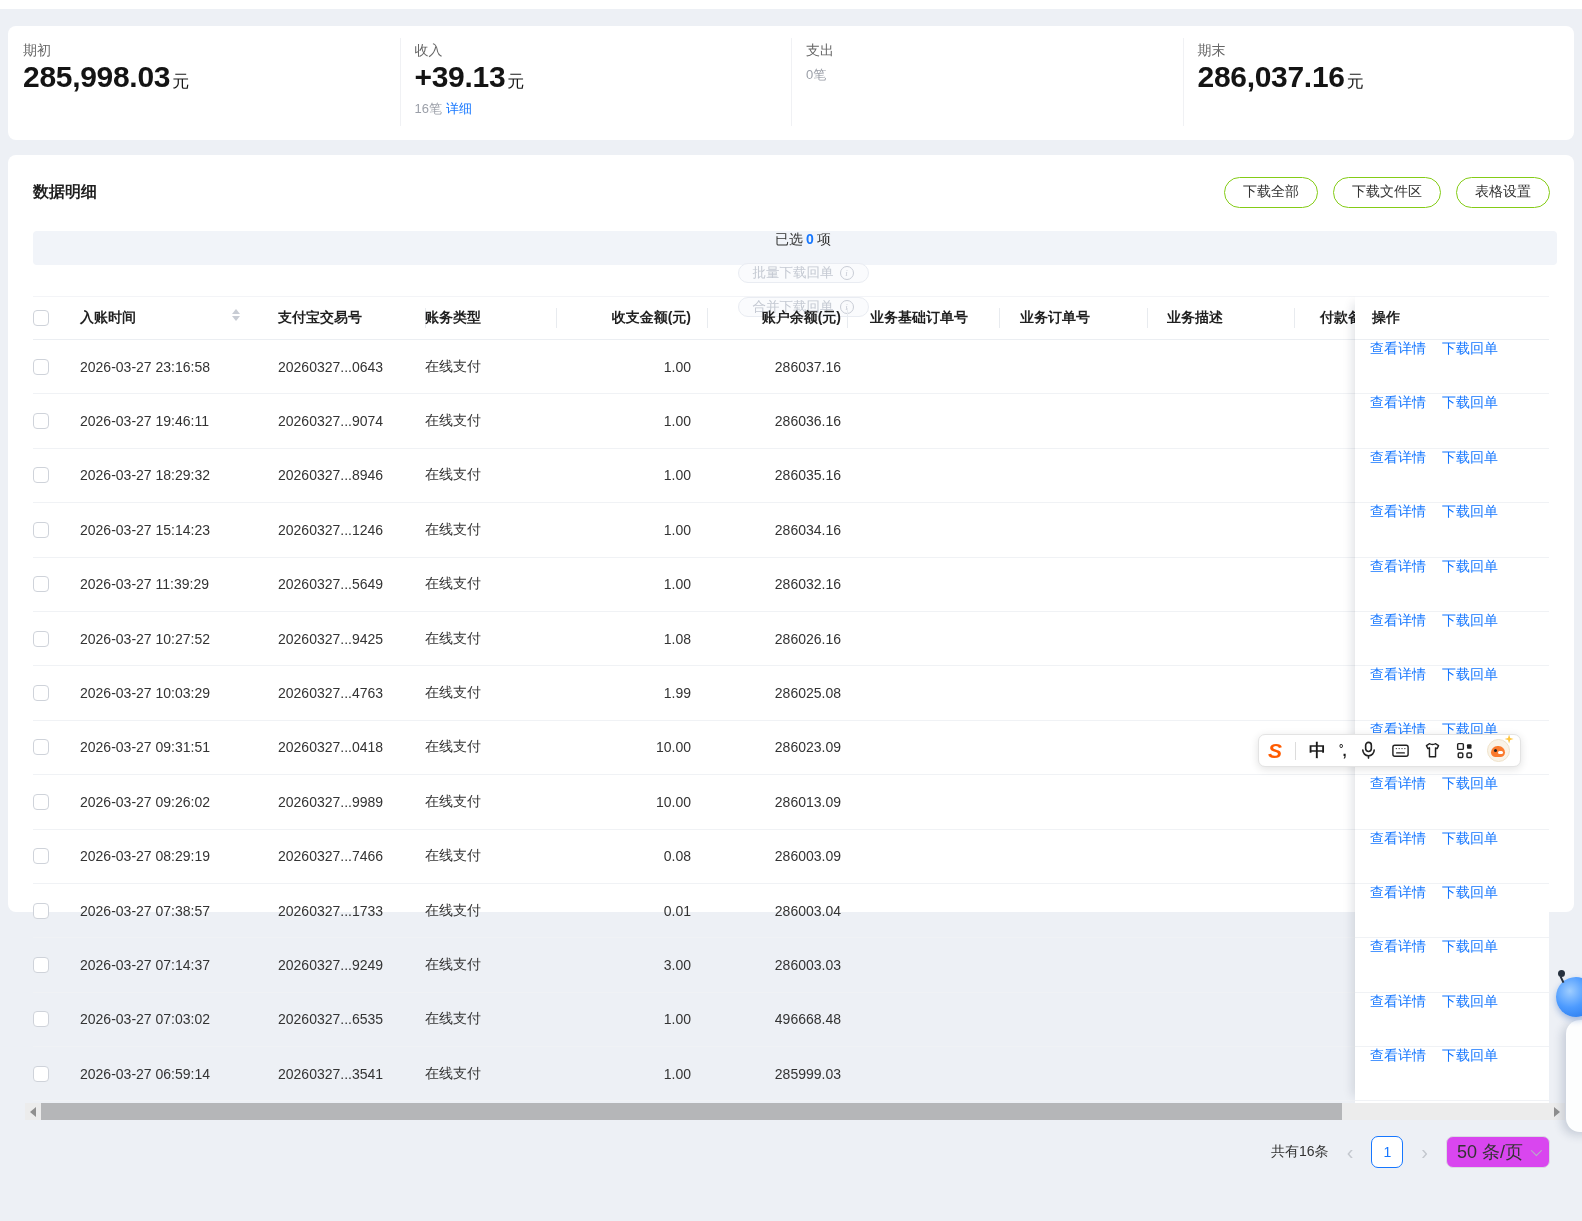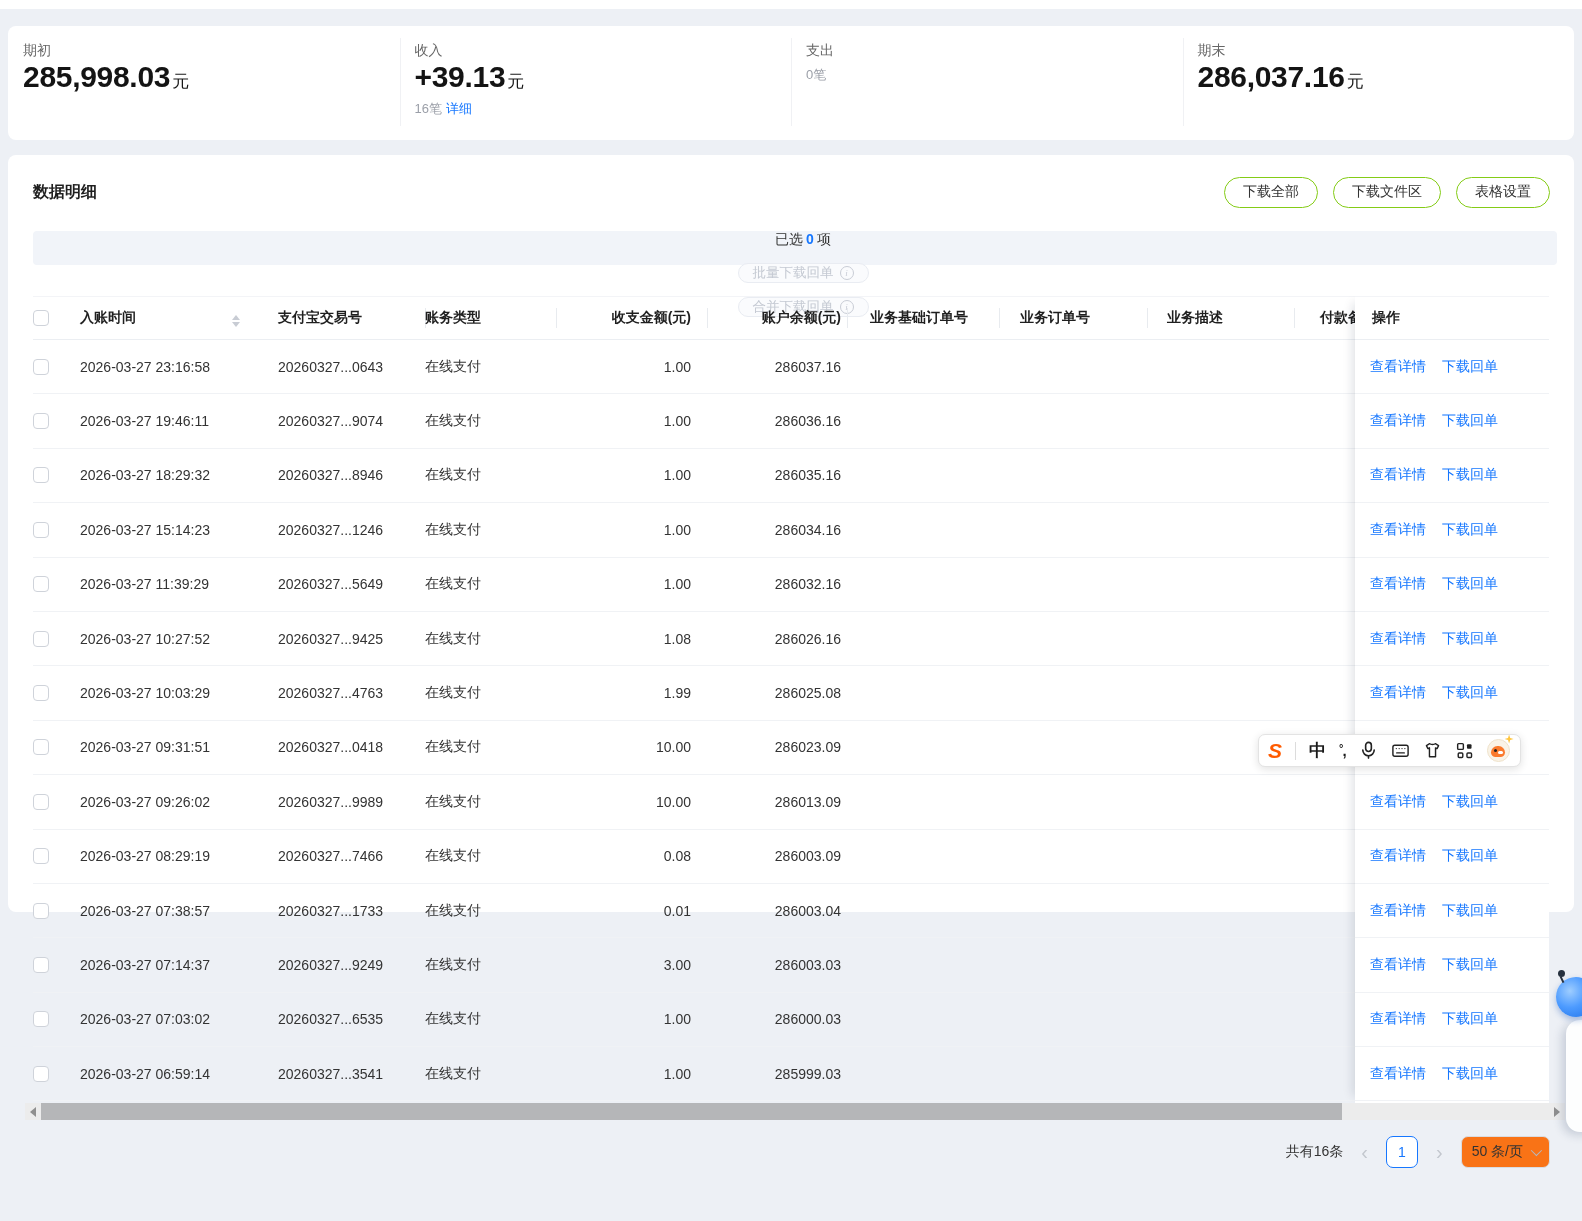--- a/index.html
+++ b/index.html
@@ -57,21 +57,21 @@
     font-size:9px; color:#c9cdd6; font-family:"Liberation Serif",serif; font-style:italic;
   }
 
   
   .table-wrap { position:absolute; left:25px; top:141px; width:1516px; height:807px; overflow:hidden; }
   .thead, .tr { display:flex; align-items:center; }
   .thead { height:44px; border-top:1px solid #f3f4f7; border-bottom:1px solid #ebeef2; font-weight:700; color:#1f1f1f; }
   .tr { height:54.4px; border-bottom:1px solid #f0f2f5; color:#333; }
   .td, .th { flex:none; white-space:nowrap; overflow:visible; }
   .col-check { width:47px; display:flex; align-items:center; }
-  .col-time { width:198px; display:flex; align-items:flex-end; }
+  .col-time { width:198px; display:flex; align-items:flex-start; }
   .col-txn { width:147px; }
   .col-type { width:132px; }
   .col-amount { width:151px; text-align:right; padding-right:17px; }
   .col-balance { width:140px; text-align:right; padding-right:7px; }
   .col-base { width:152px; padding-left:22px; }
   .col-order { width:148px; padding-left:20px; }
   .col-desc { width:147px; padding-left:19px; }
   .col-payer { width:160px; padding-left:25px; }
   .th-sep { position:relative; }
   .th-sep::after { content:""; position:absolute; right:0; top:50%; margin-top:-10px; height:20px; width:1px; background:#e8ebef; }
@@ -84,40 +84,40 @@
   .caret-up { border-bottom:5px solid #c8ccd4; }
   .caret-down { border-top:5px solid #c8ccd4; }
 
   
   .ops-col {
     position:absolute; left:1322px; top:0; width:194px; height:807px;
     background:#fff; box-shadow:-9px 0 10px -7px rgba(15,30,60,0.14); z-index:5;
   }
   .ops-head { height:44px; display:flex; align-items:center; padding-left:17px; font-weight:700; color:#1f1f1f;
     border-top:1px solid #f3f4f7; border-bottom:1px solid #ebeef2; }
-  .ops-row { height:54.4px; display:flex; align-items:center; gap:16px; padding-left:15px; border-bottom:1px solid #f0f2f5; }
+  .ops-row { height:54.4px; display:flex; gap:16px; padding-left:15px; border-bottom:1px solid #f0f2f5; }
   a.op-link { color:#1677ff; text-decoration:none; cursor:pointer; }
 
   
   .hscroll { position:absolute; left:17px; right:9px; top:948px; height:17px; background:#ececec; display:flex; align-items:center; }
   .hs-arrow-l { width:0; height:0; border-top:5px solid transparent; border-bottom:5px solid transparent; border-right:6px solid #8f8f8f; margin-left:5px; }
   .hs-thumb { position:absolute; left:16px; width:1301px; top:0; height:17px; background:#b5b6b8; cursor:grab; }
   .hs-arrow-r { position:absolute; right:5px; width:0; height:0; border-top:5px solid transparent; border-bottom:5px solid transparent; border-left:6px solid #8f8f8f; }
 
   
   .pagination { position:absolute; right:24px; top:972px; height:50px; display:flex; align-items:center; gap:14px; }
   .pg-total { color:#333; }
   .pg-arrow { font-size:20px; color:#c3c7ce; cursor:pointer; line-height:1; padding:0 4px; user-select:none; }
   .pg-page {
     width:32px; height:32px; border:1px solid #1677ff; border-radius:7px; color:#1677ff;
     display:flex; align-items:center; justify-content:center; font-size:14px; cursor:pointer; background:#fff;
   }
   .pg-size {
-    height:32px; min-width:84px; border:1px solid #d9dce1; border-radius:7px; background:#f97316;
-    display:flex; align-items:center; justify-content:flex-start; gap:8px; padding:0 10px; font-size:14px; color:#333; cursor:pointer;
+    height:32px; min-width:84px; border:1px solid #d9dce1; border-radius:7px; background:#d946ef;
+    display:flex; align-items:center; justify-content:flex-start; gap:8px; padding:0 10px; font-size:18px; color:#333; cursor:pointer;
   }
   .chev-down { width:8px; height:8px; border-right:1.6px solid #b3b8c0; border-bottom:1.6px solid #b3b8c0; transform:rotate(45deg) translateY(-2px); }
 
   
   .ime-bar {
     position:absolute; left:1258px; top:734px; height:33px; z-index:60;
     background:#fff; border:1px solid #e3e3e3; border-radius:7px;
     box-shadow:0 2px 8px rgba(0,0,0,0.12);
     display:flex; align-items:center; padding:0 9px; gap:13px;
   }
@@ -401,21 +401,21 @@
         </div>
 
         <div class="tr">
           <div class="td col-check">
             <span class="checkbox"></span>
           </div>
           <div class="td col-time">2026-03-27 07:03:02</div>
           <div class="td col-txn">20260327...6535</div>
           <div class="td col-type">在线支付</div>
           <div class="td col-amount">1.00</div>
-          <div class="td col-balance">286000.03</div>
+          <div class="td col-balance">496668.48</div>
           <div class="td col-base"></div>
           <div class="td col-order"></div>
           <div class="td col-desc"></div>
           <div class="td col-payer"></div>
         </div>
 
         <div class="tr">
           <div class="td col-check">
             <span class="checkbox"></span>
           </div>

